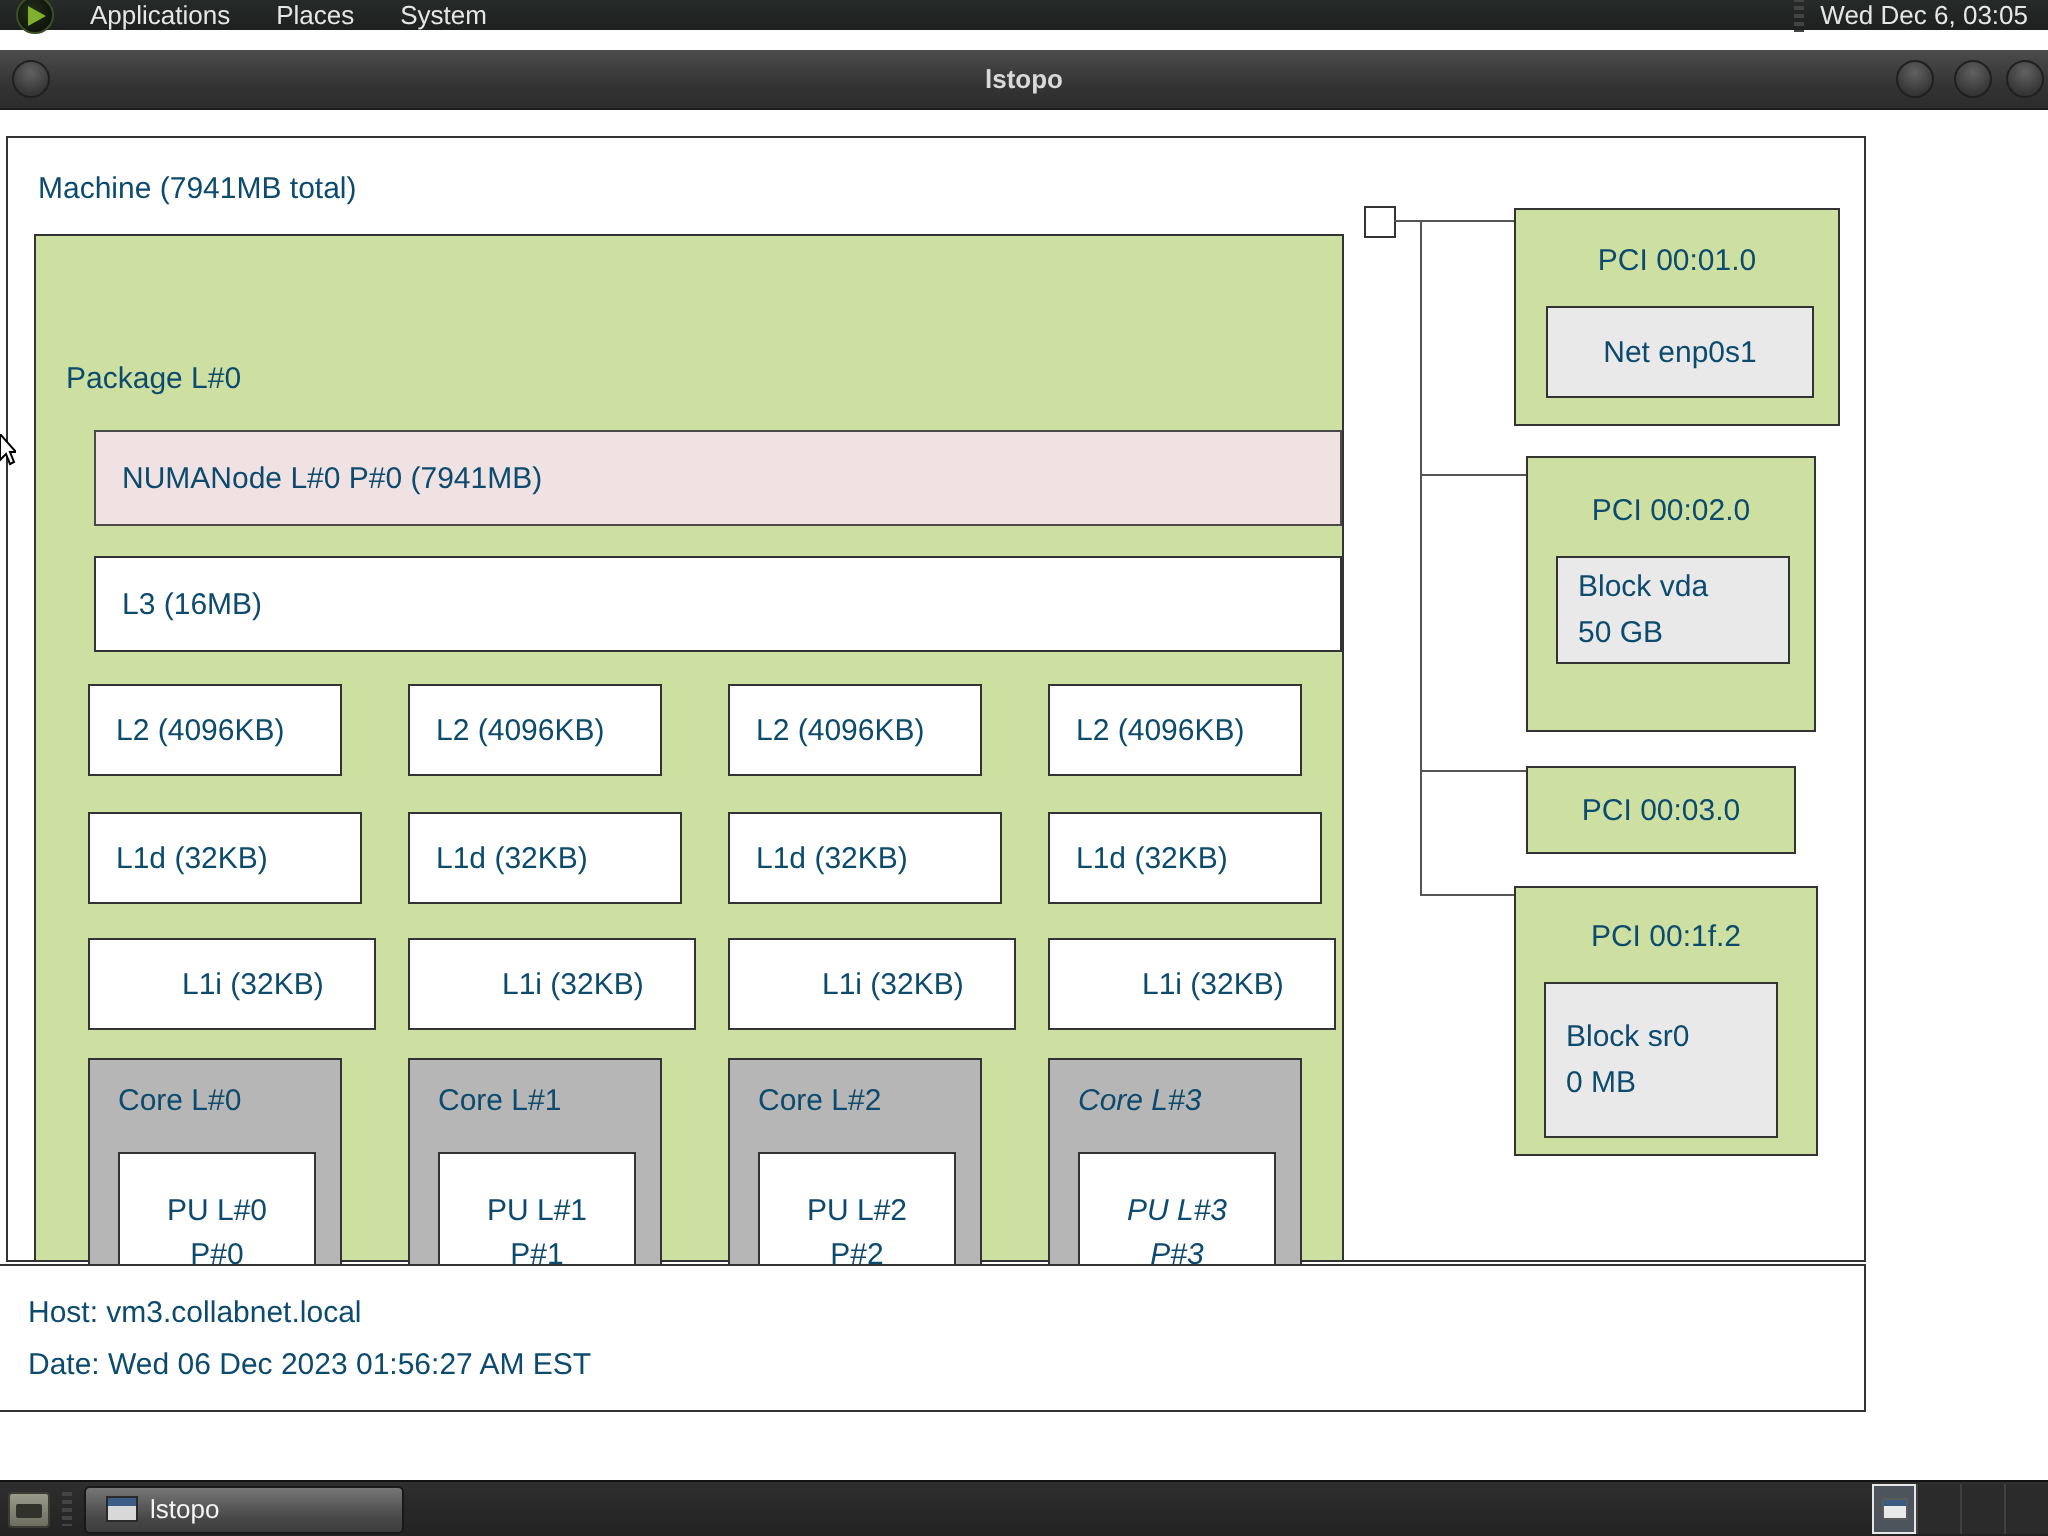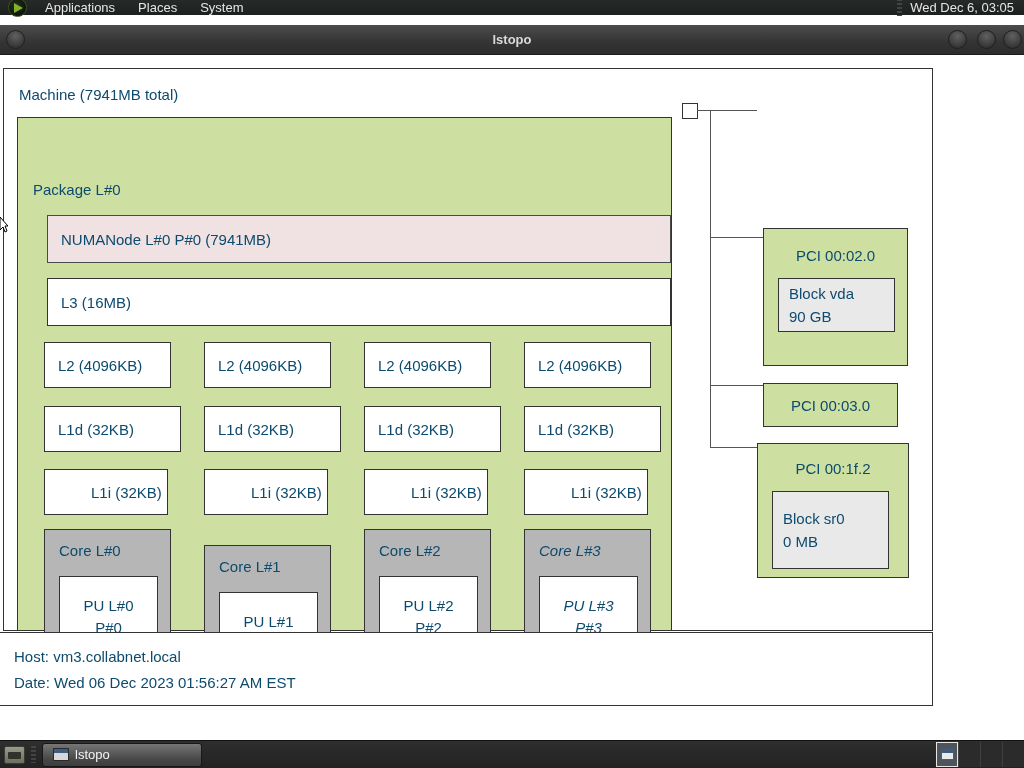--- a/index.html
+++ b/index.html
@@ -61,21 +61,21 @@
   .machine-label { position:absolute; left:15px; top:17px; font-size:15px; }
 
   .package { left:13px; top:48px; width:655px; height:514px; }
   .package-label { position:absolute; left:15px; top:19px; font-size:15px;margin-top:44px; }
 
   .numanode { left:29px; top:97px; width:624px; height:48px; border-color:#4a4a4a; }
   .l3box    { left:29px; top:160px; width:624px; height:48px; background:#fff; }
 
   .l2box  { top:224px; width:127px; height:46px; background:#fff; }
   .l1dbox { top:288px; width:137px; height:46px; background:#fff; }
-  .l1ibox { top:351px; width:124px; height:46px; background:#fff;padding-left:46px; }
+  .l1ibox { top:351px; width:144px; height:46px; background:#fff;padding-left:46px; }
   .c0 { left:26px; } .c1 { left:186px; } .c2 { left:346px; } .c3 { left:506px; }
 
   .corebox { top:411px; width:127px; height:138px; }
   .core-label { position:absolute; left:14px; top:12px; }
   .pubox {
     position:absolute; left:14px; top:46px; width:99px; height:82px;
     background:#fff; border:1px solid #333;
     display:flex; flex-direction:column; align-items:center; justify-content:center;
     line-height:22px; font-size:15px;
   }
@@ -206,21 +206,21 @@
             <span>L1i (32KB)</span>
           </div>
 
         <div class="box corebox c0" style="background:#b6b6b6;">
           <span class="core-label">Core L#0</span>
           <div class="pubox">
             <span>PU L#0</span>
             <span>P#0</span>
           </div>
         </div>
-        <div class="box corebox c1" style="background:#b6b6b6;margin-top:16px;">
+        <div class="box corebox c1" style="background:#b6b6b6;">
           <span class="core-label">Core L#1</span>
           <div class="pubox">
             <span>PU L#1</span>
             <span>P#1</span>
           </div>
         </div>
         <div class="box corebox c2" style="background:#b6b6b6;">
           <span class="core-label">Core L#2</span>
           <div class="pubox">
             <span>PU L#2</span>
@@ -237,26 +237,32 @@
       </div>
     </div>
 
     <div class="box hostbridge"></div>
     <div class="line" style="left:697px; top:55px; width:60px; height:1px;"></div>
     <div class="line" style="left:710px; top:55px; width:1px; height:337px;"></div>
     <div class="line" style="left:710px; top:182px; width:53px; height:1px;"></div>
     <div class="line" style="left:710px; top:330px; width:53px; height:1px;"></div>
     <div class="line" style="left:710px; top:392px; width:47px; height:1px;"></div>
 
+    <div class="box" style="left:757px; top:49px; width:163px; height:109px; background:#cde0a1;">
+      <span class="pci-label" style="top:17px;">PCI 00:01.0</span>
+      <div class="devbox ccenter" style="left:15px; top:48px; width:134px; height:46px; background:#e9e9e9;">
+        <span>Net enp0s1</span>
+      </div>
+    </div>
 
     <div class="box" style="left:763px; top:173px; width:145px; height:138px; background:#cde0a1;">
       <span class="pci-label" style="top:18px;">PCI 00:02.0</span>
       <div class="devbox" style="left:14px; top:49px; width:117px; height:54px; background:#e9e9e9; display:flex; flex-direction:column; justify-content:center; padding-left:10px; line-height:23px;">
         <span>Block vda</span>
-        <span>90 GB</span>
+        <span>50 GB</span>
       </div>
     </div>
 
     <div class="box ccenter" style="left:763px; top:328px; width:135px; height:44px; background:#cde0a1;">
       <span>PCI 00:03.0</span>
     </div>
 
     <div class="box" style="left:757px; top:388px; width:152px; height:135px; background:#cde0a1;">
       <span class="pci-label" style="top:16px;">PCI 00:1f.2</span>
       <div class="devbox" style="left:14px; top:47px; width:117px; height:78px; background:#e9e9e9; display:flex; flex-direction:column; justify-content:center; padding-left:10px; line-height:23px;">

